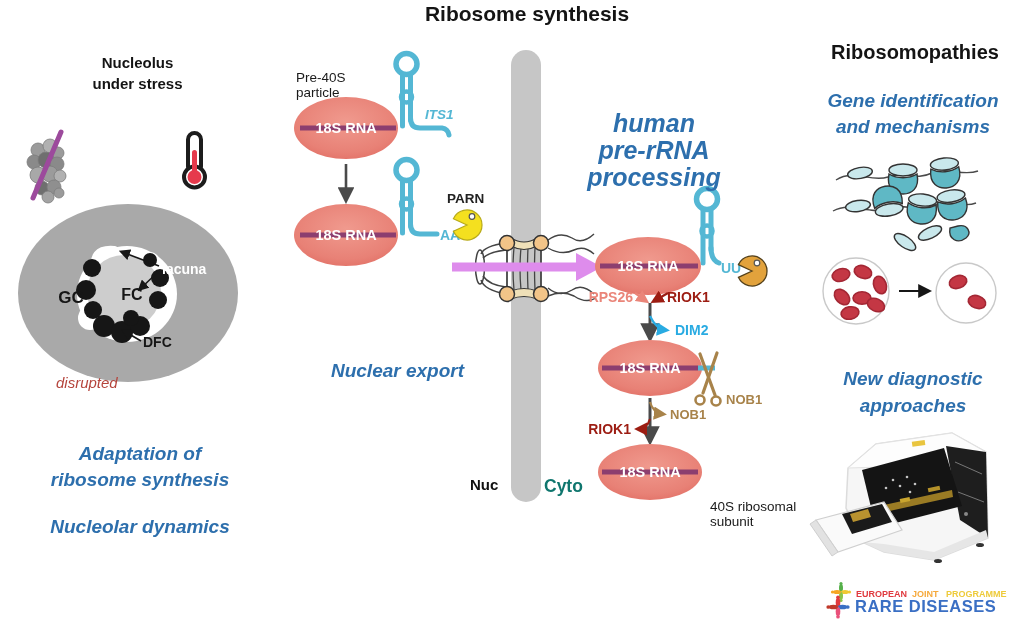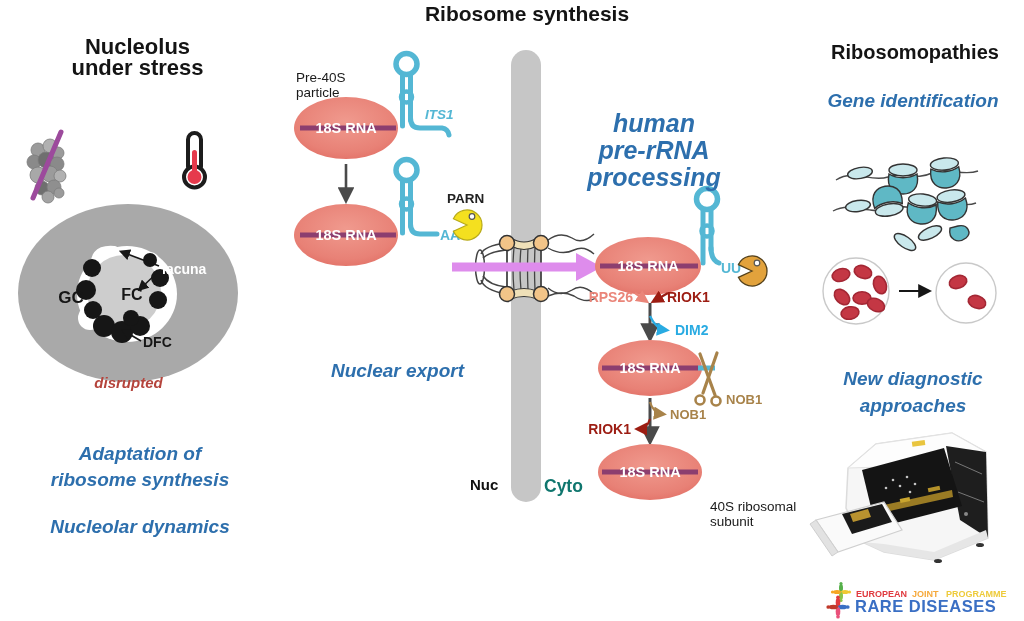--- a/index.html
+++ b/index.html
@@ -318,21 +318,21 @@
     </g>
     <text x="856" y="597" font-size="9" font-weight="bold" fill="#e03a3f">EUROPEAN</text>
     <text x="912" y="597" font-size="9" font-weight="bold" fill="#f6a93b">JOINT</text>
     <text x="946" y="597" font-size="9" font-weight="bold" fill="#eecb3a">PROGRAMME</text>
     <text x="855" y="612" font-size="16.5" font-weight="bold" letter-spacing="0.5" fill="#3a6fc4">RARE DISEASES</text>
   </g>
 </svg>
 
 <div class="abs ttl" style="left:312px;top:2px;width:430px;font-size:21px;">Ribosome synthesis</div>
 
-<div class="abs ttl" style="left:35px;top:36px;width:205px;font-size:22px;line-height:21px;">
+<div class="abs ttl" style="left:35px;top:52px;width:205px;font-size:15px;line-height:21px;">
   <div>Nucleolus</div>
   <div>under stress</div>
 </div>
 
 <div class="abs ttl" style="left:810px;top:41px;width:210px;font-size:20px;">Ribosomopathies</div>
 
 <div class="abs blk" style="left:296px;top:70px;font-size:13.5px;line-height:15px;">
   <div>Pre-40S</div>
   <div>particle</div>
 </div>
@@ -346,30 +346,31 @@
 </div>
 
 <div class="abs" style="left:470px;top:476px;font-size:15px;font-weight:600;color:#111;">Nuc</div>
 <div class="abs" style="left:544px;top:476px;font-size:17.5px;font-weight:600;color:#0f766e;">Cyto</div>
 
 <div class="abs blk" style="left:668px;top:500px;font-size:13.5px;line-height:14.5px;margin-left:42px;">
   <div>40S ribosomal</div>
   <div>subunit</div>
 </div>
 
-<div class="abs" style="left:56px;top:374px;width:145px;text-align:center;font-size:15px;font-weight:bold;font-style:italic;color:#b5443c;">disrupted</div>
+<div class="abs" style="left:56px;top:374px;width:145px;text-align:left;font-size:15px;font-weight:normal;font-style:italic;color:#b5443c;">disrupted</div>
 
 <div class="abs blue-cap" style="left:25px;top:441px;width:230px;font-size:19px;line-height:26px;">
   <div>Adaptation of</div>
   <div>ribosome synthesis</div>
 </div>
 <div class="abs blue-cap" style="left:25px;top:516px;width:230px;font-size:19px;">Nucleolar dynamics</div>
 
 <div class="abs blue-cap" style="left:808px;top:88px;width:210px;font-size:19px;line-height:26px;">
   <div>Gene identification</div>
+  <div>and mechanisms</div>
 </div>
 
 <div class="abs blue-cap" style="left:808px;top:365px;width:210px;font-size:19px;line-height:27px;">
   <div>New diagnostic</div>
   <div>approaches</div>
 </div>
 
 </div>
 
 </body></html>

